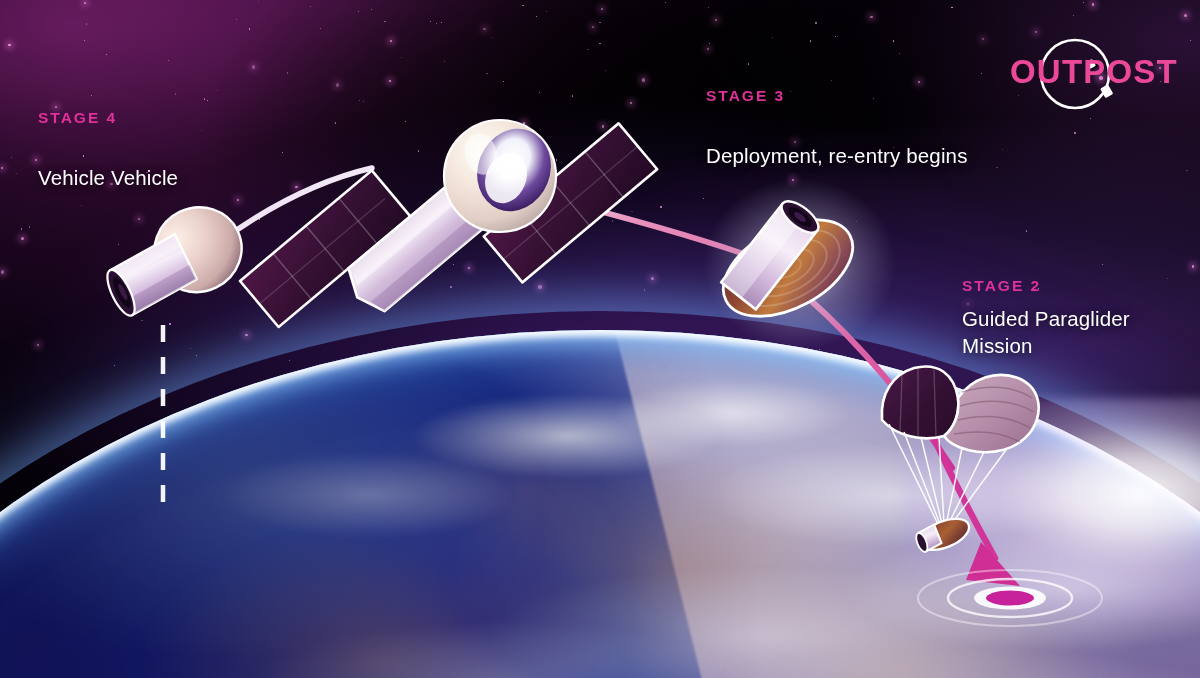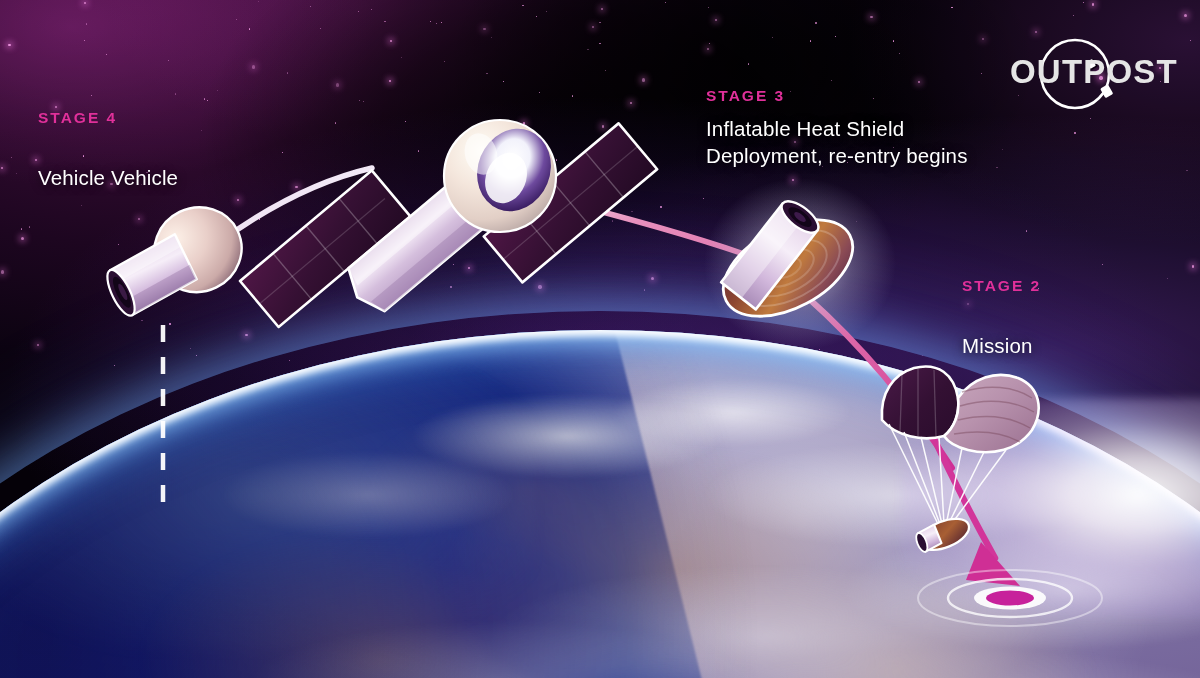--- a/index.html
+++ b/index.html
@@ -121,21 +121,21 @@
   }
   #label-1{left:38px;top:110px;}
   #label-2{left:428px;top:46px;}
   #label-3{left:706px;top:88px;}
   #label-4{left:962px;top:278px;}
 
   
   .logo{position:absolute;right:28px;top:36px;width:170px;height:76px;}
   .logo-word{
     position:absolute;left:8px;top:19px;
-    font-size:33px;font-weight:700;letter-spacing:1.2px;color:#e5e5e5;
+    font-size:33px;font-weight:700;letter-spacing:1.2px;color:#ec4899;
     line-height:1;white-space:nowrap;
   }
 </style>
 </head>
 <body>
 
 <div id="stage">
 
   <div class="layer space-base"></div>
   <div class="layer nebula-a"></div>
@@ -530,29 +530,29 @@
     <p class="stage-title">
       <br>
       <span>Vehicle Vehicle</span>
     </p>
   </div>
 
 
   <div class="label" id="label-3">
     <p class="stage-kicker" style="color: rgb(224, 48, 154);">STAGE 3</p>
     <p class="stage-title">
-      <span>Inflatable Heat Shield</span><br>
+      <br>
       <span>Deployment, re-entry begins</span>
     </p>
   </div>
 
   <div class="label" id="label-4">
     <p class="stage-kicker" style="color: rgb(224, 48, 154);">STAGE 2</p>
     <p class="stage-title">
-      <br>
+      <span>Guided Paraglider</span><br>
       <span>Mission</span>
     </p>
   </div>
 
   <div class="logo">
     <svg width="170" height="76" viewBox="0 0 170 76">
       <circle cx="73" cy="38" r="34" fill="none" stroke="#ffffff" stroke-width="2.6"></circle>
       <rect x="86" y="24" width="8" height="9" rx="1.5" transform="rotate(-30 90 28)" fill="#0d0412"></rect>
       <rect x="86" y="24" width="6.5" height="8" rx="1.2" transform="rotate(-30 89 28)" fill="#ffffff"></rect>
       <rect x="100" y="50" width="9" height="11" rx="1.5" transform="rotate(-30 104 55)" fill="#ffffff"></rect>

